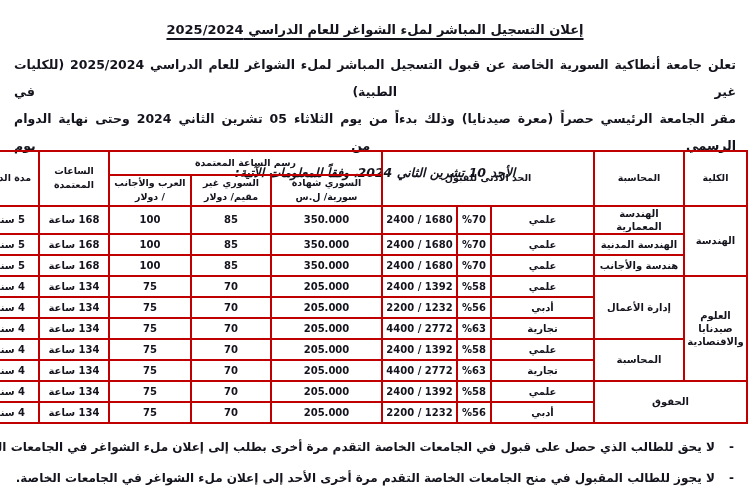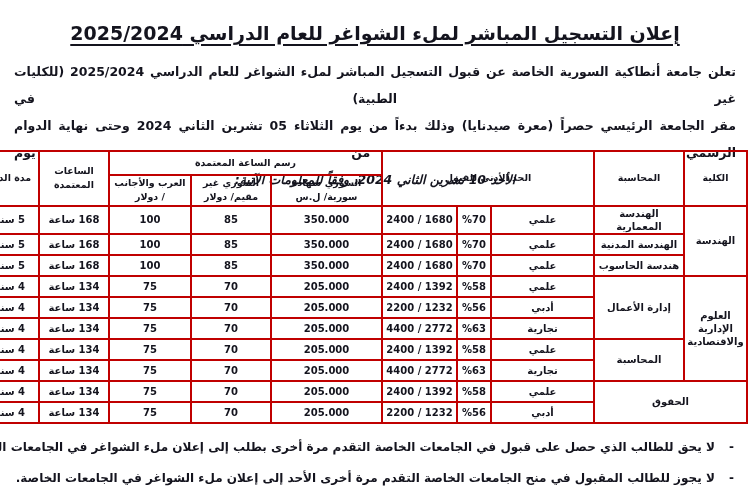--- a/index.html
+++ b/index.html
@@ -10,21 +10,21 @@
     background:#fff;
     overflow:hidden;
     direction:rtl;
     font-family:"DejaVu Sans", sans-serif;
     color:#14141e;
   }
   
   .title {
     text-align:center;
     padding-top:22px;
-    font-size:19px;
+    font-size:13px;
     font-weight:bold;
   }
   .title-text {
     text-decoration:underline;
     text-underline-offset:4px;
     text-decoration-thickness:1.5px;
   }
   
   .intro {
     margin:14px 14px 13px 14px;
@@ -127,32 +127,32 @@
           <td>علمي</td>
           <td><span class="ltr">%70</span></td>
           <td><span class="ltr">2400 / 1680</span></td>
           <td>350.000</td>
           <td>85</td>
           <td>100</td>
           <td>168 ساعة</td>
           <td>5 سنوات</td>
         </tr>
         <tr>
-          <td>هندسة الحاسوب</td>
+          <td>هندسة والأجانب</td>
           <td>علمي</td>
           <td><span class="ltr">%70</span></td>
           <td><span class="ltr">2400 / 1680</span></td>
           <td>350.000</td>
           <td>85</td>
           <td>100</td>
           <td>168 ساعة</td>
           <td>5 سنوات</td>
         </tr>
         <tr>
-          <td rowspan="5" class="college-cell">العلوم الإدارية والاقتصادية</td>
+          <td rowspan="5" class="college-cell">العلوم صيدنايا والاقتصادية</td>
           <td rowspan="3">إدارة الأعمال</td>
           <td>علمي</td>
           <td><span class="ltr">%58</span></td>
           <td><span class="ltr">2400 / 1392</span></td>
           <td>205.000</td>
           <td>70</td>
           <td>75</td>
           <td>134 ساعة</td>
           <td>4 سنوات</td>
         </tr>

